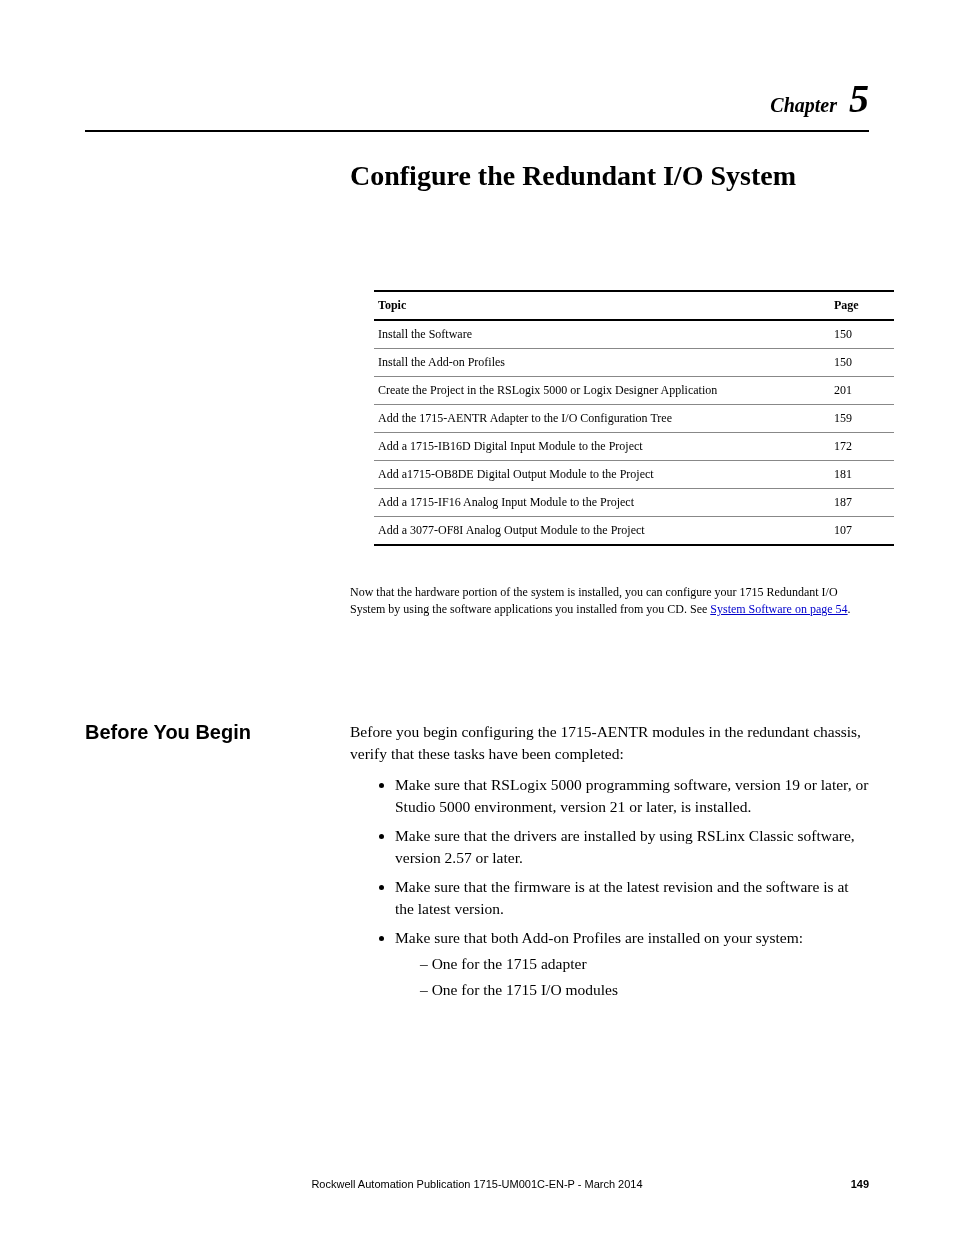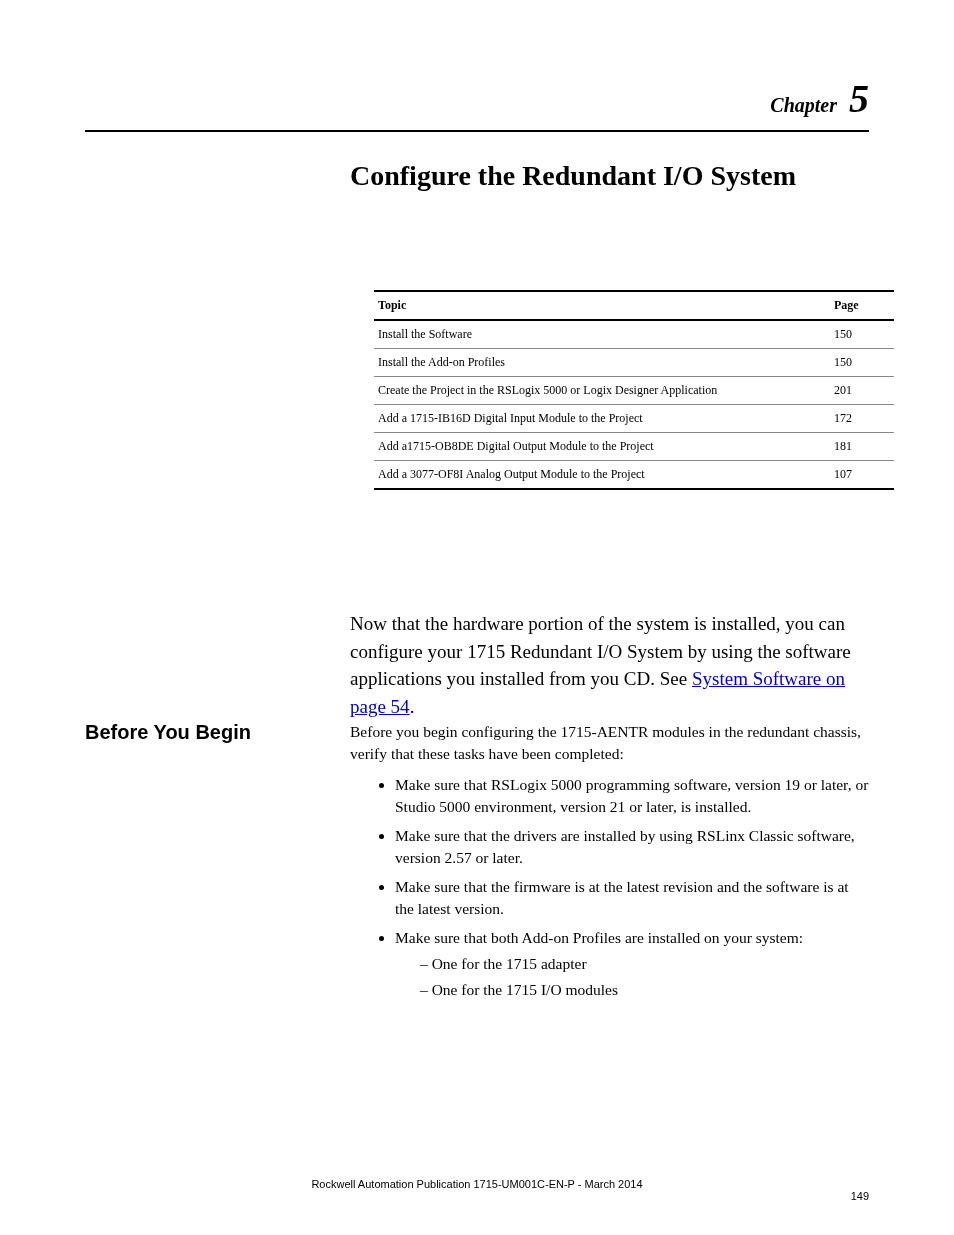--- a/index.html
+++ b/index.html
@@ -66,24 +66,24 @@
     .toc-table th:last-child,
     .toc-table td:last-child {
       width: 70px;
       padding-left: 10px;
     }
     .toc-table tr:last-child td {
       border-bottom: 2px solid #000;
     }
     .intro-para {
       position: absolute;
-      top: 610px;
+      top: 584px;
       left: 350px;
       width: 520px;
-      font-size: 19px;
+      font-size: 12px;
       line-height: 1.45;
       font-family: Georgia, serif;
     }
     .link {
       color: #0000cc;
       text-decoration: underline;
       cursor: pointer;
     }
     .section-heading {
       position: absolute;
@@ -129,22 +129,22 @@
       right: 85px;
       font-family: Arial, Helvetica, sans-serif;
       font-size: 11px;
     }
     .footer-pub {
       text-align: center;
     }
     .footer-page {
       position: absolute;
       right: 0;
-      top: 12px;
-      font-weight: normal;
+      top: 0;
+      font-weight: bold;
     }
   </style>
 </head>
 <body>
 
 <div class="page-header">
   <span class="chapter-label">Chapter</span>
   <span>&nbsp;</span>
   <span class="chapter-number">5</span>
 </div>
@@ -165,26 +165,34 @@
       </tr>
     <tr>
         <td>Install the Add-on Profiles</td>
         <td>150</td>
       </tr>
     <tr>
         <td>Create the Project in the RSLogix 5000 or Logix Designer Application</td>
         <td>201</td>
       </tr>
     <tr>
+        <td>Add the 1715-AENTR Adapter to the I/O Configuration Tree</td>
+        <td>159</td>
+      </tr>
+    <tr>
         <td>Add a 1715-IB16D Digital Input Module to the Project</td>
         <td>172</td>
       </tr>
     <tr>
         <td>Add a1715-OB8DE Digital Output Module to the Project</td>
         <td>181</td>
+      </tr>
+    <tr>
+        <td>Add a 1715-IF16 Analog Input Module to the Project</td>
+        <td>187</td>
       </tr>
     <tr>
         <td>Add a 3077-OF8I Analog Output Module to the Project</td>
         <td>107</td>
       </tr>
   </tbody>
 </table>
 
 <p class="intro-para">
   <span>Now that the hardware portion of the system is installed, you can configure your 1715 Redundant I/O System by using the software applications you installed from you CD. See </span><a class="link">System Software on page 54</a><span>.</span>

